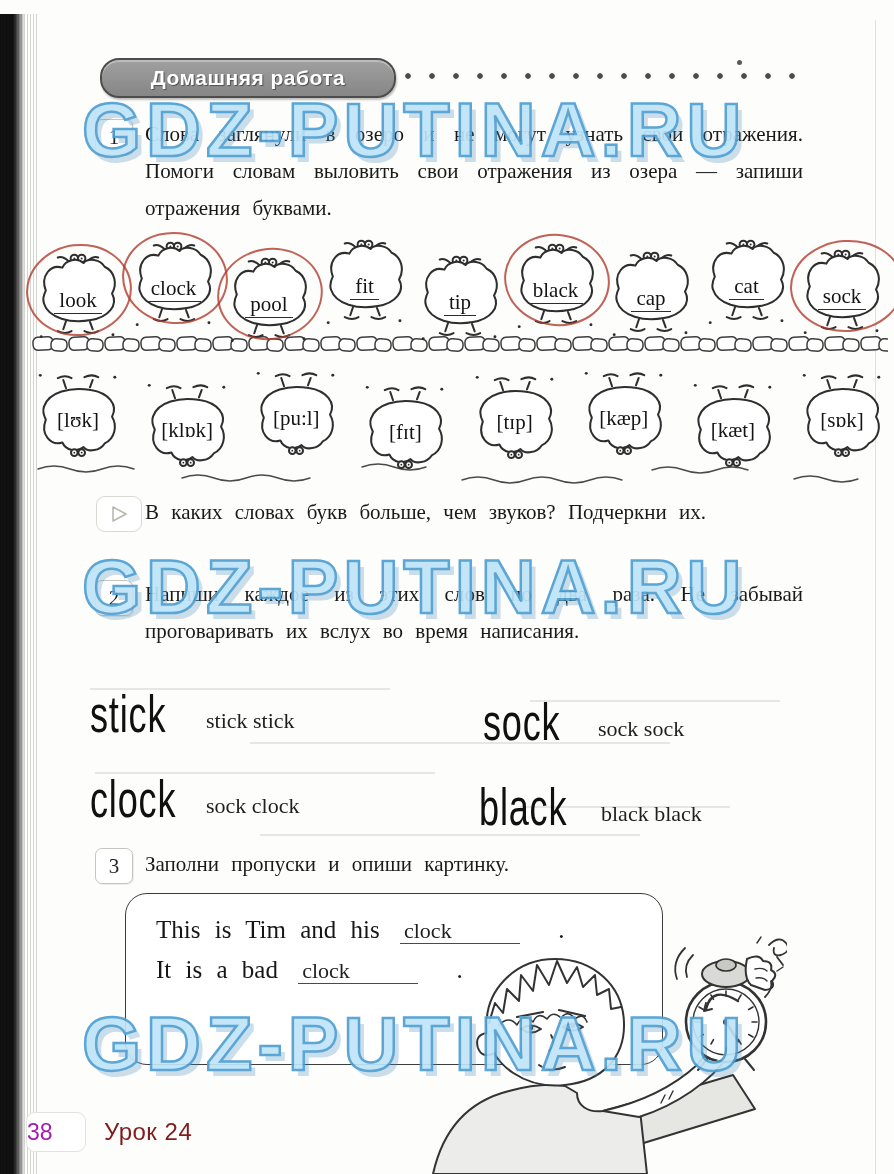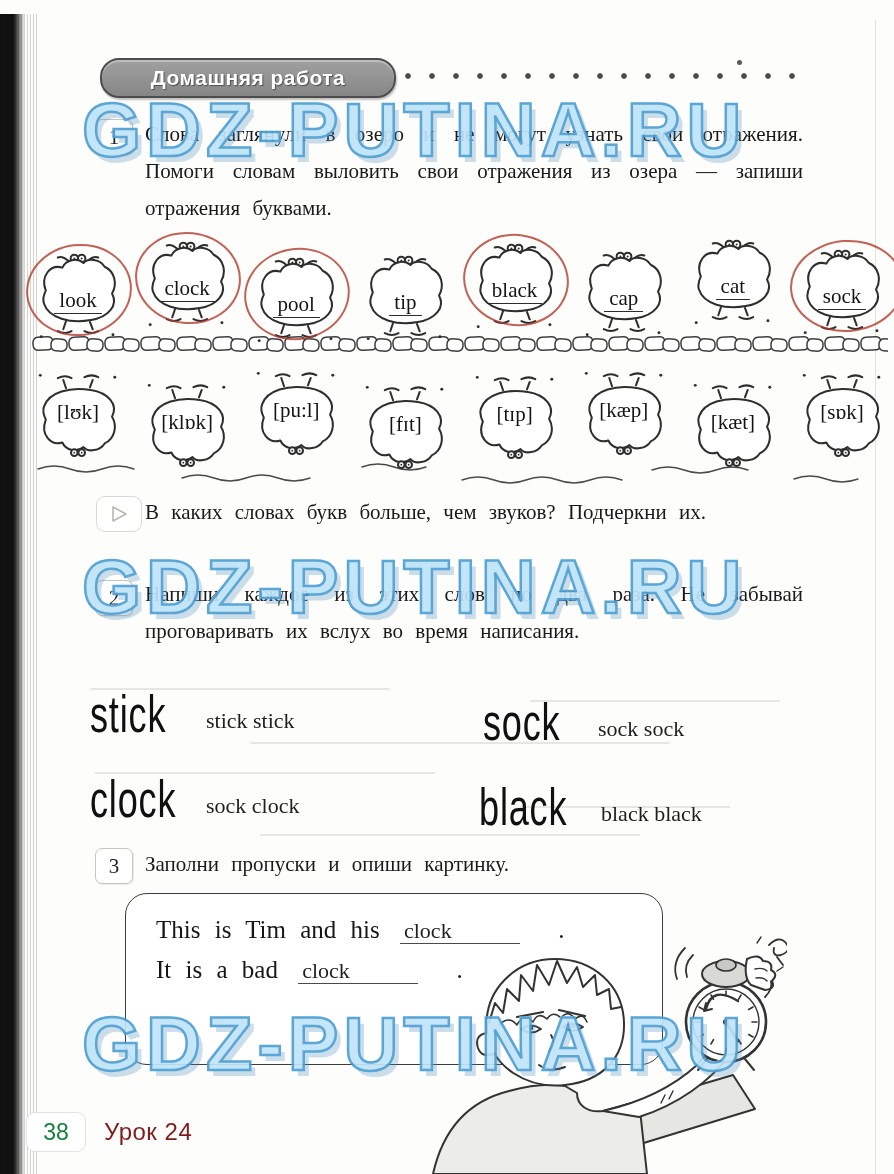--- a/index.html
+++ b/index.html
@@ -39,21 +39,21 @@
       text-align:justify;word-spacing:7px;color:#191919;}
 
   
   .lake{position:absolute;left:32px;top:236px;width:856px;z-index:1;}
   .birdrow{display:flex;justify-content:space-between;height:102px;}
   .birdrow.bottom{height:100px;margin-top:2px;}
   .bird{position:relative;width:92px;height:100px;flex:0 0 auto;}
   .bird svg{position:absolute;inset:0;width:100%;height:100%;}
   .bird .w{position:absolute;left:0;right:0;top:40px;text-align:center;font-size:21px;color:#141414;}
   .bird .w i{font-style:normal;border-bottom:1.6px solid #2c2c2c;padding:0 5px 1px;}
-  .bird.reflect .w{top:36px;}
+  .bird.reflect .w{top:44px;}
   .bird .w.tr i{border-bottom:none;padding:0;}
   .redring{position:absolute;left:-6px;top:-4px;width:102px;height:88px;border:2px solid rgba(178,59,46,.8);
       border-radius:50%;transform:rotate(-7deg);}
   .band{display:block;margin-top:-6px;}
   .waves{display:block;margin-top:-2px;}
 
   
   .playbox{position:absolute;left:96px;top:496px;width:44px;height:34px;border:1.6px solid #d9d9d3;
       border-radius:9px;display:flex;align-items:center;justify-content:center;background:#fff;}
 
@@ -68,22 +68,22 @@
       border-radius:22px;background:#fff;z-index:1;}
   .sent{position:absolute;left:30px;font-size:25px;word-spacing:8px;color:#161616;white-space:nowrap;}
   .blank{display:inline-block;vertical-align:baseline;min-width:112px;border-bottom:1.6px solid #4a4a4a;
       margin:0 6px;padding:0 4px 2px;font-size:21px;word-spacing:0;line-height:20px;}
   .dot-after{margin-left:18px;}
 
   .boy{position:absolute;left:425px;top:933px;width:362px;height:241px;z-index:2;}
 
   
   .pagebox{position:absolute;left:26px;top:1112px;width:58px;height:38px;border:1.5px solid #e3e3dd;
-      border-radius:9px;background:#fff;display:flex;align-items:center;justify-content:center;
-      font-family:"Liberation Sans",sans-serif;font-size:23px;color:#15803d;}
+      border-radius:9px;background:#fff;display:flex;align-items:center;
+      font-family:"Liberation Sans",sans-serif;font-size:23px;color:#a21caf;}
   .lesson{position:absolute;left:104px;top:1118px;font-family:"Liberation Sans",sans-serif;
       font-size:24px;color:#7f1d1d;letter-spacing:.5px;}
 </style>
 </head>
 <body>
 
 <svg width="0" height="0" style="position:absolute">
   <defs>
     <symbol id="bird-top" viewBox="0 0 100 104">
       <g fill="#fff" stroke="#2e2e2e" stroke-width="2.2" stroke-linejoin="round" stroke-linecap="round">
@@ -152,20 +152,26 @@
         <div class="redring" style="transform:rotate(6deg)"></div>
         <div class="w"><i>clock</i></div>
       </div>
       <div class="bird" style="transform:translateY(16px)">
         <svg>
             <use href="#bird-top"></use>
           </svg>
         <div class="redring" style="transform:rotate(-10deg)"></div>
         <div class="w"><i>pool</i></div>
       </div>
+      <div class="bird" style="transform:translateY(-2px)">
+        <svg>
+            <use href="#bird-top"></use>
+          </svg>
+        <div class="w"><i>fit</i></div>
+      </div>
       <div class="bird" style="transform:translateY(14px)">
         <svg>
             <use href="#bird-top"></use>
           </svg>
         <div class="w"><i>tip</i></div>
       </div>
       <div class="bird" style="transform:translateY(2px)">
         <svg>
             <use href="#bird-top"></use>
           </svg>

